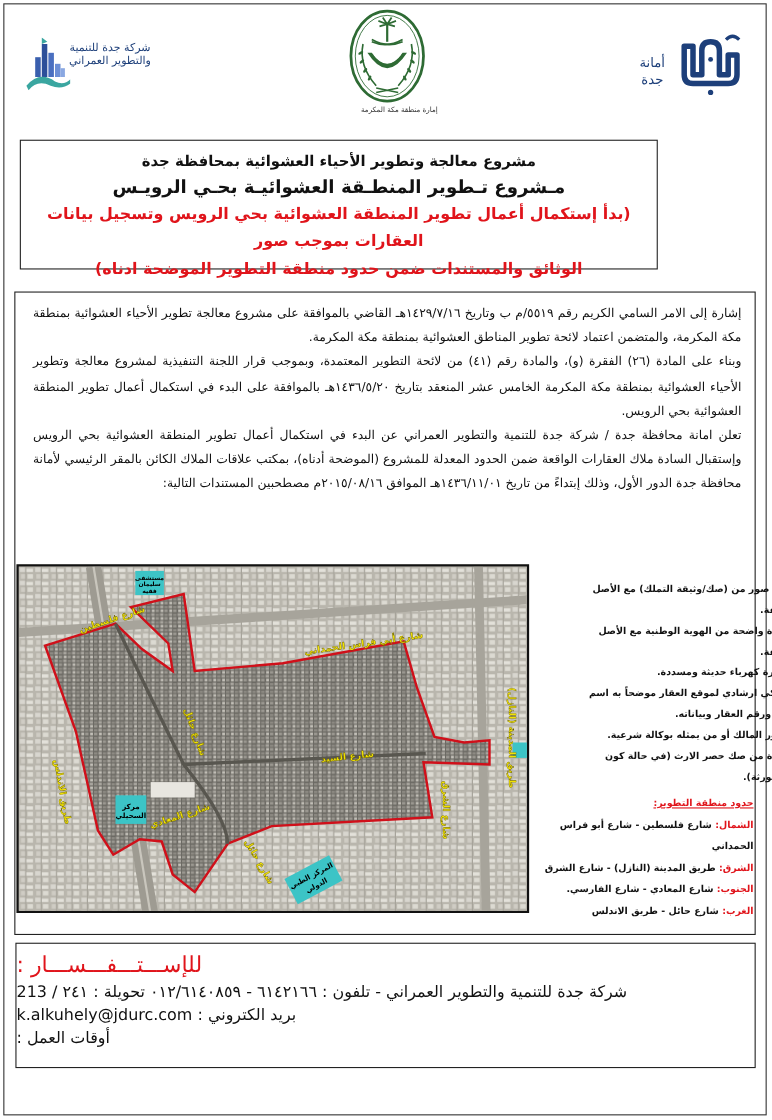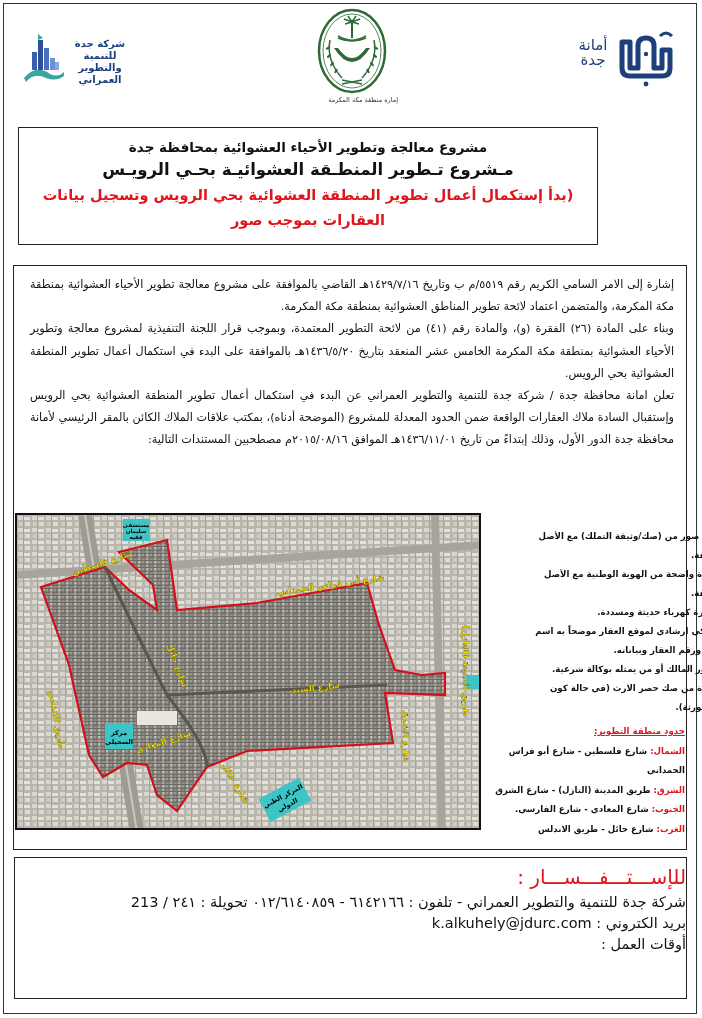--- a/index.html
+++ b/index.html
@@ -5,27 +5,27 @@
     * { box-sizing: border-box; margin: 0; padding: 0; }
     html, body { width: 702px; height: 1018px; background: #fff; overflow: hidden; }
     body { font-family: "DejaVu Sans", sans-serif; color: #111; position: relative; }
     .page { position: absolute; left: 3px; top: 3px; width: 694px; height: 1011px; border: 1.5px solid #333; }
 
     
     .hdr { position: absolute; left: 0; top: 0; width: 702px; height: 118px; }
     .logo-left { position: absolute; left: 10px; top: 30px; width: 130px; height: 60px; }
     .logo-left .bars { position: absolute; left: 12px; top: 4px; width: 42px; height: 48px; }
     .logo-left .txt { position: absolute; left: 50px; top: 8px; width: 80px; text-align: center; direction: rtl;
-      font-size: 10px; line-height: 12px; color: #1d3f7a; font-weight: bold; }
+      font-size: 10px; line-height: 12px; color: #1d3f7a; font-weight: normal; }
     .emblem { position: absolute; left: 306px; top: 8px; width: 92px; height: 100px; text-align: right; }
     .emblem svg { display: block; margin: 0 auto; }
     .emblem .cap { font-size: 6.5px; color: #333; direction: rtl; margin-top: 2px; }
     .logo-right { position: absolute; left: 570px; top: 28px; width: 120px; height: 60px; }
-    .logo-right .word { position: absolute; left: 2px; top: 10px; width: 42px; text-align: center; direction: rtl;
-      color: #1d3f7a; font-size: 15px; line-height: 15px; }
+    .logo-right .word { position: absolute; left: 2px; top: 22px; width: 42px; text-align: center; direction: rtl;
+      color: #1d3f7a; font-size: 12px; line-height: 15px; }
     .logo-right .mark { position: absolute; left: 46px; top: 0px; width: 60px; height: 60px; }
 
     
     .titlebox { position: absolute; left: 18px; top: 127px; width: 580px; height: 118px; border: 1.5px solid #222;
       direction: rtl; text-align: center; }
     .t1 { font-size: 13.5px; font-weight: bold; margin-top: 9px; line-height: 20px; }
     .t2 { font-size: 16.5px; font-weight: bold; line-height: 24px; margin-top: 1px; letter-spacing: 0.3px; }
     .t3 { font-size: 14.5px; font-weight: bold; color: #e0141b; line-height: 25px; margin-top: 1px; padding: 0 6px; }
 
     
@@ -42,22 +42,22 @@
     
     .reqs { position: absolute; left: 487px; top: 527px; width: 198px; direction: rtl; font-size: 8.6px;
       font-weight: bold; line-height: 19px; color: #111; margin-left: 48px; }
     .reqs .num { color: #e0141b; }
     .bounds { position: absolute; left: 487px; top: 722px; width: 198px; direction: rtl; font-size: 8.6px;
       font-weight: bold; line-height: 19.5px; color: #111; }
     .bounds .hd { color: #e0141b; text-decoration: underline; text-decoration-color: #e0141b; }
     .bounds .lbl { color: #e0141b; }
 
     
-    .contact { position: absolute; left: 14px; top: 857px; width: 673px; height: 142px; border: 1.5px solid #222;
-      direction: rtl; text-align: right; }
+    .contact { position: absolute; left: 14px; top: 857px; width: 673px; height: 114px; border: 1.5px solid #222;
+      direction: rtl; text-align: left; }
     .c-title { color: #e0141b; font-size: 20px; margin-top: 6px; line-height: 26px; letter-spacing: 4px; }
     .c-line { font-size: 14.5px; line-height: 21px; color: #111; }
     .c-line.l1 { margin-top: 2px; }
     .email { direction: ltr; unicode-bidi: embed; }
   </style>
 </head>
 <body>
 
 <div class="page"></div>
 
@@ -121,20 +121,21 @@
       <circle cx="30" cy="26" r="2.2" fill="#1d3f7a"></circle>
     </svg>
   </div>
 </div>
 
 <div class="titlebox">
   <div class="t1">مشروع معالجة وتطوير الأحياء العشوائية بمحافظة جدة</div>
   <div class="t2">مـشروع تـطوير المنطـقة العشوائيـة بحـي الرويـس</div>
   <div class="t3">
     <div>(بدأ إستكمال أعمال تطوير المنطقة العشوائية بحي الرويس وتسجيل بيانات العقارات بموجب صور</div>
+    <div>الوثائق والمستندات ضمن حدود منطقة التطوير الموضحة ادناه)</div>
   </div>
 </div>
 
 <div class="bodybox">
   <div class="paras">
     <p>إشارة إلى الامر السامي الكريم رقم ٥٥١٩/م ب وتاريخ ١٤٢٩/٧/١٦هـ القاضي بالموافقة على مشروع معالجة تطوير الأحياء العشوائية بمنطقة مكة المكرمة، والمتضمن اعتماد لائحة تطوير المناطق العشوائية بمنطقة مكة المكرمة.</p>
     <p>وبناء على المادة (٢٦) الفقرة (و)، والمادة رقم (٤١) من لائحة التطوير المعتمدة، وبموجب قرار اللجنة التنفيذية لمشروع معالجة وتطوير الأحياء العشوائية بمنطقة مكة المكرمة الخامس عشر المنعقد بتاريخ ١٤٣٦/٥/٢٠هـ بالموافقة على البدء في استكمال أعمال تطوير المنطقة العشوائية بحي الرويس.</p>
     <p>تعلن امانة محافظة جدة / شركة جدة للتنمية والتطوير العمراني عن البدء في استكمال أعمال تطوير المنطقة العشوائية بحي الرويس وإستقبال السادة ملاك العقارات الواقعة ضمن الحدود المعدلة للمشروع (الموضحة أدناه)، بمكتب علاقات الملاك الكائن بالمقر الرئيسي لأمانة محافظة جدة الدور الأول، وذلك إبتداءً من تاريخ ١٤٣٦/١١/٠١هـ الموافق ٢٠١٥/٠٨/١٦م مصطحبين المستندات التالية:</p>
   </div>
 </div>

